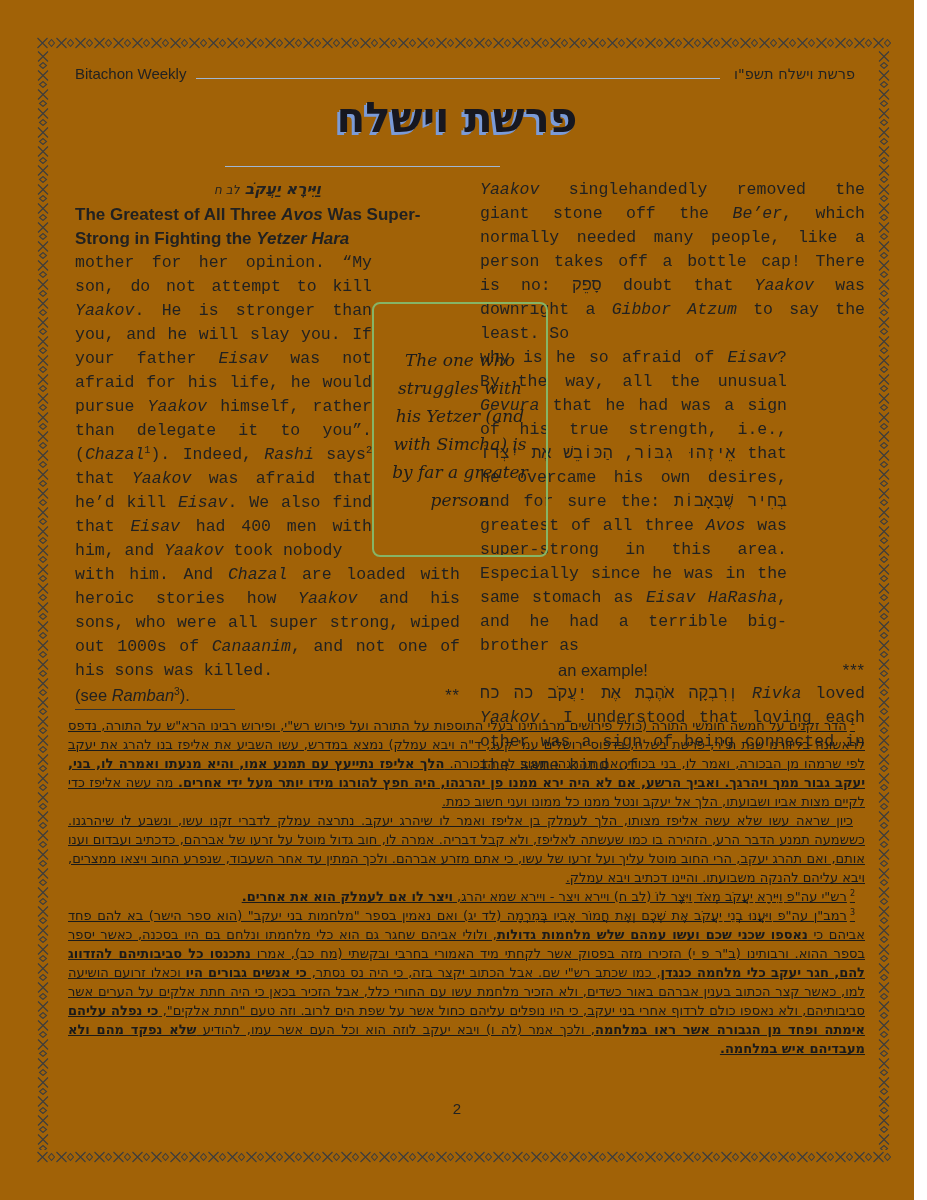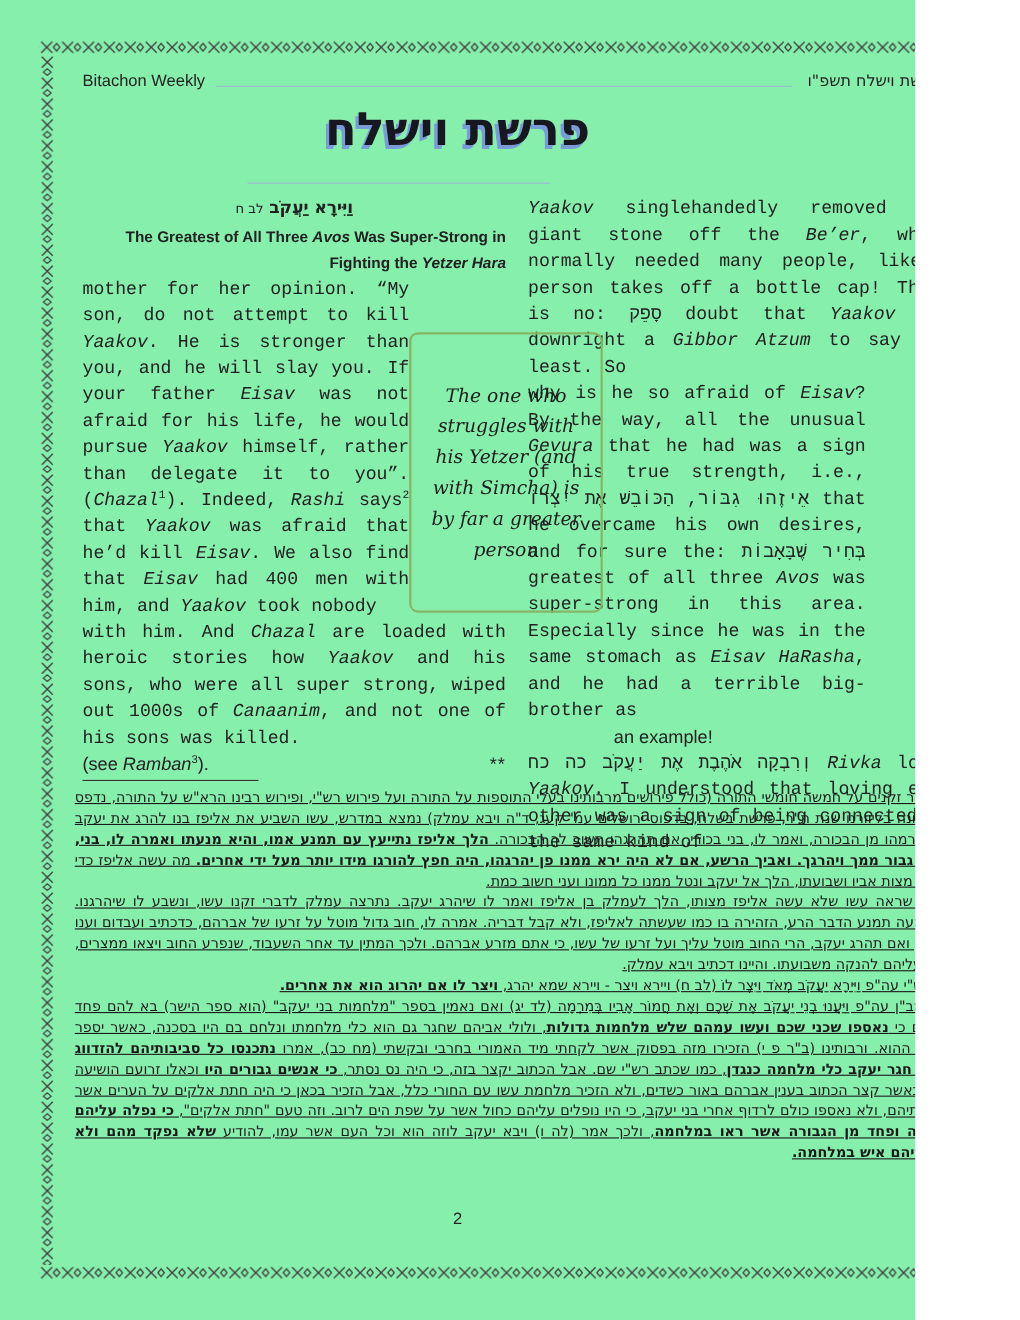--- a/index.html
+++ b/index.html
@@ -1,36 +1,36 @@
 <!DOCTYPE html>
 <html><head>
 <meta charset="utf-8">
 <style>
   html,body{margin:0;padding:0;background:#fff;}
-  .page{position:relative;width:832px;height:1200px;background:#86efac;overflow:hidden;
+  .page{position:relative;width:914px;height:1200px;background:#a16207;overflow:hidden;
         font-family:"Liberation Sans", sans-serif;color:#212121;}
   
   .bstrip{position:absolute;}
   
   .header{position:absolute;left:75px;top:64px;width:780px;display:flex;align-items:flex-end;font-size:15px;color:#222;}
   .header .pub{white-space:nowrap;}
   .header .rule{flex:1;border-bottom:1px solid #9fb6d4;margin:0 14px 3px 10px;height:14px;}
   .header .issue{white-space:nowrap;font-family:"DejaVu Sans", sans-serif;font-size:14.5px;}
   
   .title{position:absolute;left:0;top:88px;width:100%;text-align:center;
          font-family:"DejaVu Serif","DejaVu Sans",serif;font-weight:bold;font-size:42px;line-height:60px;
          color:#17171f;text-shadow:-3px 3px 0 #7b9bd8,-1px 1px 0 #8fa9d0;}
   .title-rule{position:absolute;left:225px;top:166px;width:275px;border-bottom:1px solid #9fb6d4;}
   
   .cols{position:absolute;left:75px;top:178px;width:790px;display:flex;gap:20px;}
   .col{width:385px;font-size:16.5px;line-height:24px;text-align:justify;}
-  .pasuk-line{text-align:center;font-family:"DejaVu Sans",sans-serif;line-height:22px;}
+  .pasuk-line{text-align:center;font-family:"DejaVu Sans",sans-serif;line-height:22px;font-style:italic;}
   .pasuk{font-weight:bold;font-size:15.5px;}
   .pasuk-ref{font-size:12px;}
-  h3.heading{margin:2px 0 0 0;font-size:14px;line-height:24px;text-align:right;font-weight:bold;}
+  h3.heading{margin:2px 0 0 0;font-size:17px;line-height:24px;text-align:left;font-weight:bold;}
   .para{margin:0;font-family:Liberation Mono, monospace;}
   .narrow-left{width:297px;}
   .narrow-right{width:307px;}
   .tail-line{display:flex;justify-content:space-between;align-items:baseline;}
   .tail-line .endmark{letter-spacing:1px;}
   .nl-tail{width:307px;margin-left:78px;}
   i{font-style:italic;}
   sup{font-size:0.62em;vertical-align:super;line-height:0;}
   
   .pull-quote{position:absolute;left:372px;top:302px;width:176px;height:255px;box-sizing:border-box;
@@ -125,19 +125,19 @@
   </div>
 
   <div class="pull-quote">
     <span>The one who struggles with his Yetzer (and with Simcha) is by far a greater person</span>
   </div>
 
   <div class="fn-sep"></div>
   <div class="footnotes">
     <p><sup>1</sup><span>הדר זקנים על חמשה חומשי התורה (כולל פירושים מרבותינו בעלי התוספות על התורה ועל פירוש רש"י, ופירוש רבינו הרא"ש על התורה, נדפס לראשונה בליוורנו שנת ת"ר, פרשת בשלח, בדפוס ירושלים עמ' קעג, ד"ה ויבא עמלק) נמצא במדרש, עשו השביע את אליפז בנו להרג את יעקב לפי שרמהו מן הבכורה, ואמר לו, בני בכורי, אם תהרגהו תשוב לך הבכורה. <b>הלך אליפז נתייעץ עם תמנע אמו, והיא מנעתו ואמרה לו, בני, יעקב גבור ממך ויהרגך. ואביך הרשע, אם לא היה ירא ממנו פן יהרגהו, היה חפץ להורגו מידו יותר מעל ידי אחרים.</b> מה עשה אליפז כדי לקיים מצות אביו ושבועתו, הלך אל יעקב ונטל ממנו כל ממונו ועני חשוב כמת.</span></p>
     <p class="cont"><span>כיון שראה עשו שלא עשה אליפז מצותו, הלך לעמלק בן אליפז ואמר לו שיהרג יעקב. נתרצה עמלק לדברי זקנו עשו, ונשבע לו שיהרגנו. כששמעה תמנע הדבר הרע, הזהירה בו כמו שעשתה לאליפז, ולא קבל דבריה. אמרה לו, חוב גדול מוטל על זרעו של אברהם, כדכתיב ועבדום וענו אותם, ואם תהרג יעקב, הרי החוב מוטל עליך ועל זרעו של עשו, כי אתם מזרע אברהם. ולכך המתין עד אחר השעבוד, שנפרע החוב ויצאו ממצרים, ויבא עליהם להנקה משבועתו. והיינו דכתיב ויבא עמלק.</span></p>
-    <p><sup>2</sup><span>רש"י עה"פ וַיִּירָא יַעֲקֹב מְאֹד וַיֵּצֶר לוֹ (לב ח) ויירא ויצר - ויירא שמא יהרג, <b>ויצר לו אם יהרוג הוא את אחרים.</b></span></p>
+    <p><sup>2</sup><span>רש"י עה"פ וַיִּירָא יַעֲקֹב מְאֹד וַיֵּצֶר לוֹ (לב ח) ויירא ויצר - ויירא שמא יהרג, <b>ויצר לו אם לעמלק הוא את אחרים.</b></span></p>
     <p><sup>3</sup><span>רמב"ן עה"פ וַיַּעֲנוּ בְנֵי יַעֲקֹב אֶת שְׁכֶם וְאֶת חֲמוֹר אָבִיו בְּמִרְמָה (לד יג) ואם נאמין בספר "מלחמות בני יעקב" (הוא ספר הישר) בא להם פחד אביהם כי <b>נאספו שכני שכם ועשו עמהם שלש מלחמות גדולות</b>, ולולי אביהם שחגר גם הוא כלי מלחמתו ונלחם בם היו בסכנה, כאשר יספר בספר ההוא. ורבותינו (ב"ר פ י) הזכירו מזה בפסוק אשר לקחתי מיד האמורי בחרבי ובקשתי (מח כב), אמרו <b>נתכנסו כל סביבותיהם להזדווג להם, חגר יעקב כלי מלחמה כנגדן</b>, כמו שכתב רש"י שם. אבל הכתוב יקצר בזה, כי היה נס נסתר, <b>כי אנשים גבורים היו</b> וכאלו זרועם הושיעה למו, כאשר קצר הכתוב בענין אברהם באור כשדים, ולא הזכיר מלחמת עשו עם החורי כלל, אבל הזכיר בכאן כי היה חתת אלקים על הערים אשר סביבותיהם, ולא נאספו כולם לרדוף אחרי בני יעקב, כי היו נופלים עליהם כחול אשר על שפת הים לרוב. וזה טעם "חתת אלקים", <b>כי נפלה עליהם אימתה ופחד מן הגבורה אשר ראו במלחמה</b>, ולכך אמר (לה ו) ויבא יעקב לוזה הוא וכל העם אשר עמו, להודיע <b>שלא נפקד מהם ולא מעבדיהם איש במלחמה.</b></span></p>
   </div>
 
   <div class="page-number">2</div>
 
 </div>
 
 </body></html>

